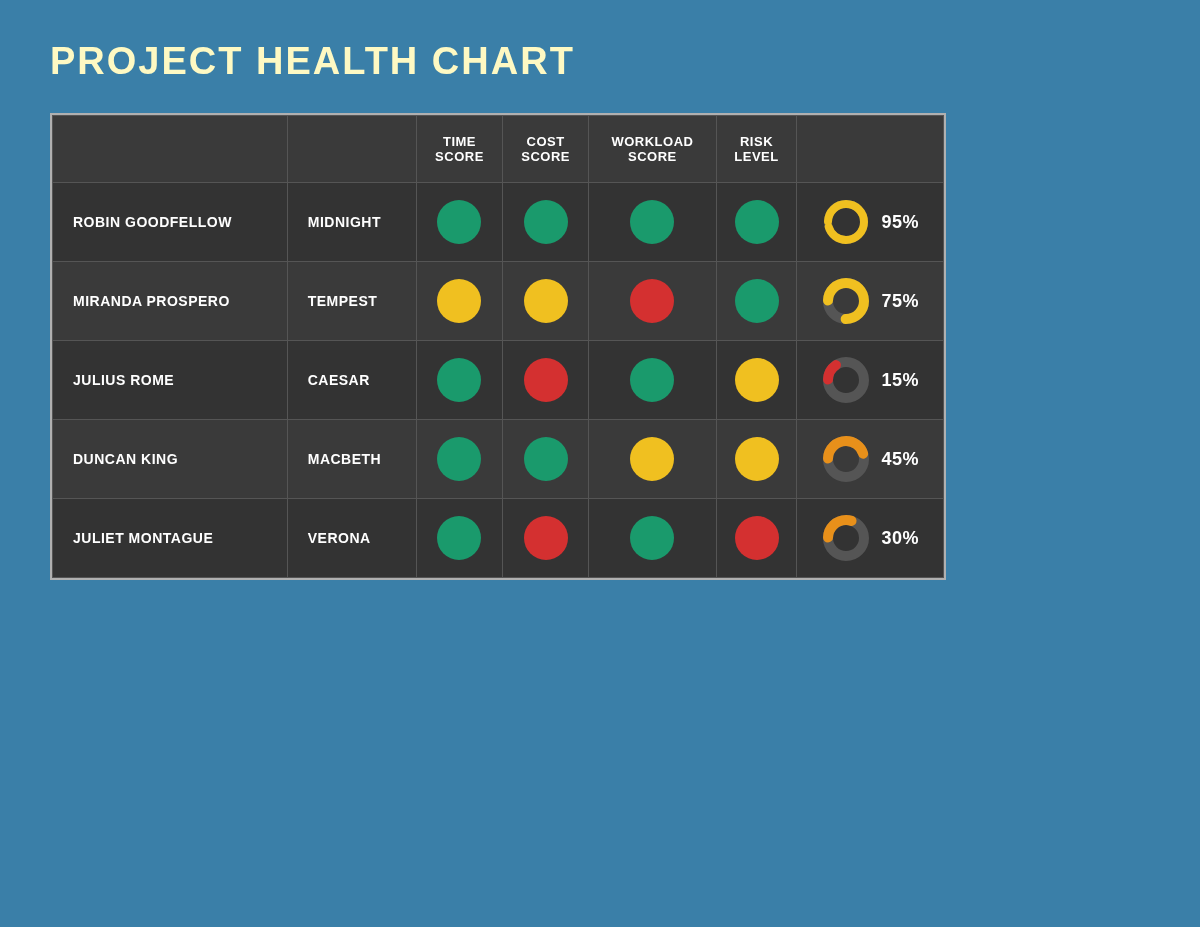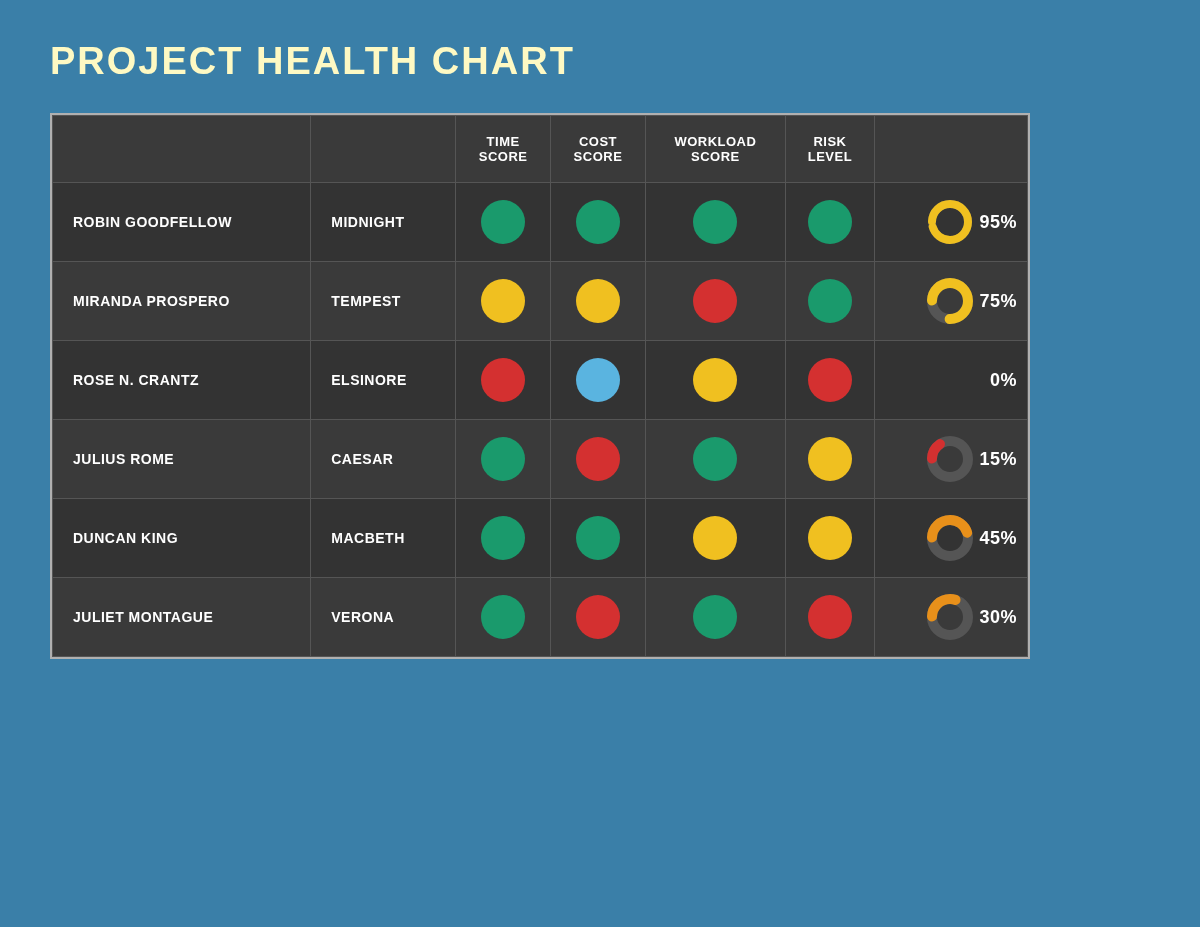--- a/index.html
+++ b/index.html
@@ -19,21 +19,21 @@
     #page-title {
       color: #fef9c3;
       font-size: 38px;
       font-weight: 900;
       letter-spacing: 2px;
       margin-bottom: 30px;
       text-transform: uppercase;
     }
 
     .chart-container {
-      width: 980px;
+      width: 896px;
       border: 2px solid #b0b0b0;
       background-color: #c2410c;
     }
 
     table {
       width: 100%;
       border-collapse: collapse;
     }
 
     thead tr {
@@ -92,22 +92,22 @@
     }
 
     .dot-green { background-color: #1a9a6c; }
     .dot-yellow { background-color: #f0c020; }
     .dot-red { background-color: #d43030; }
     .dot-blue { background-color: #5ab4e0; }
 
     .percent-cell {
       display: flex;
       align-items: center;
-      justify-content: flex-end;
-      gap: 4px;
+      justify-content: center;
+      gap: 10px;
     }
 
     .percent-text {
       font-size: 18px;
       font-weight: 900;
       color: white;
     }
 
     
     .donut-svg {
@@ -198,50 +198,20 @@
     <svg class="donut-svg" viewBox="0 0 50 50">
       <circle cx="25" cy="25" r="18" fill="none" stroke="#555" stroke-width="10"></circle>
       <circle cx="25" cy="25" r="18" fill="none" stroke="#f0c020" stroke-width="10" stroke-dasharray="84.82300164692441 28.27433388230814" stroke-dashoffset="28.274333882308138" transform="rotate(-90 25 25)" stroke-linecap="round"></circle>
     </svg>
 
         <span class="percent-text">75%</span>
       </div>
     </td>
   </tr>
         <tr>
-    <td class="left-align">ROSE N. CRANTZ</td>
-    <td class="left-align">ELSINORE</td>
-    <td>
-      <div style="display:flex;justify-content:center;align-items:center;">
-        <div class="dot dot-red"></div>
-      </div>
-    </td>
-    <td>
-      <div style="display:flex;justify-content:center;align-items:center;">
-        <div class="dot dot-blue"></div>
-      </div>
-    </td>
-    <td>
-      <div style="display:flex;justify-content:center;align-items:center;">
-        <div class="dot dot-yellow"></div>
-      </div>
-    </td>
-    <td>
-      <div style="display:flex;justify-content:center;align-items:center;">
-        <div class="dot dot-red"></div>
-      </div>
-    </td>
-    <td>
-      <div class="percent-cell">
-        <div style="width:50px;height:50px;"></div>
-        <span class="percent-text">0%</span>
-      </div>
-    </td>
-  </tr>
-        <tr>
     <td class="left-align">JULIUS ROME</td>
     <td class="left-align">CAESAR</td>
     <td>
       <div style="display:flex;justify-content:center;align-items:center;">
         <div class="dot dot-green"></div>
       </div>
     </td>
     <td>
       <div style="display:flex;justify-content:center;align-items:center;">
         <div class="dot dot-red"></div>

